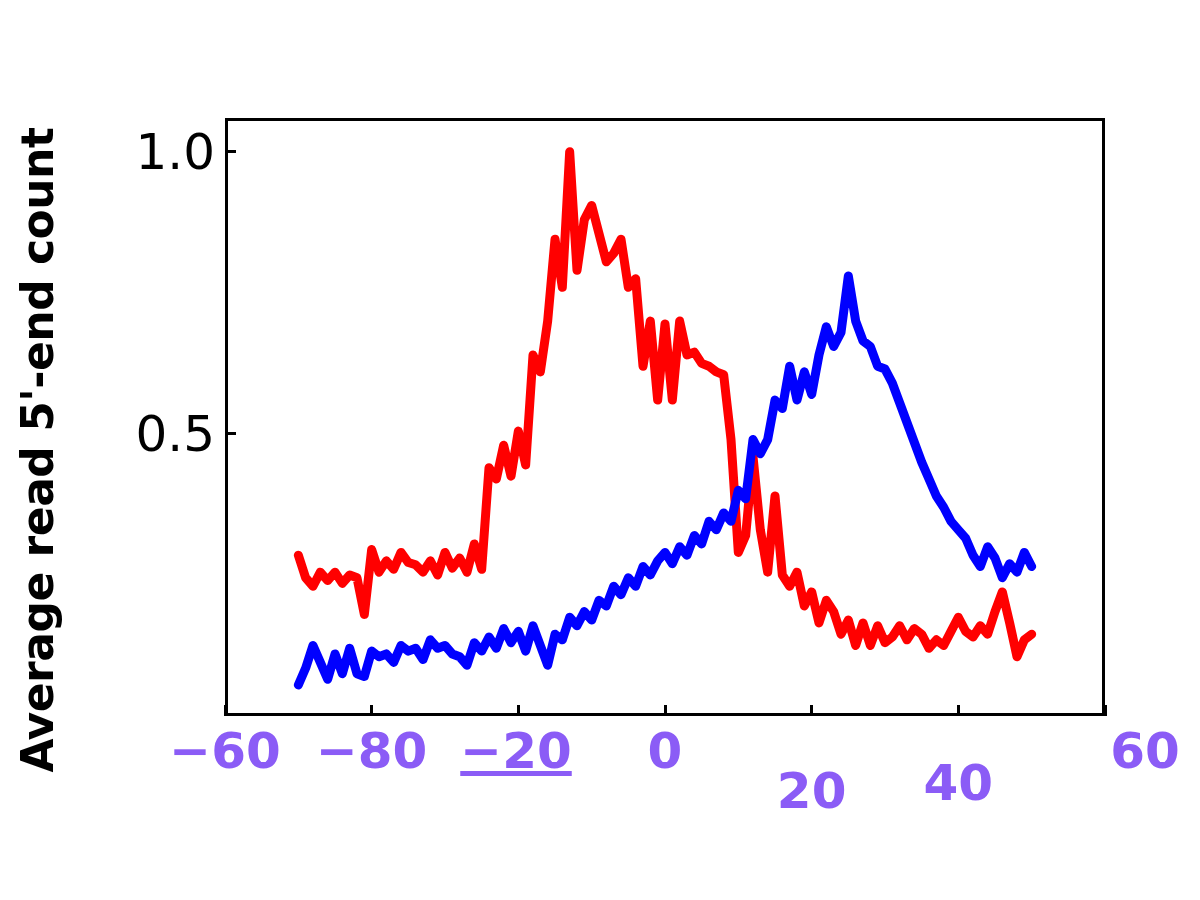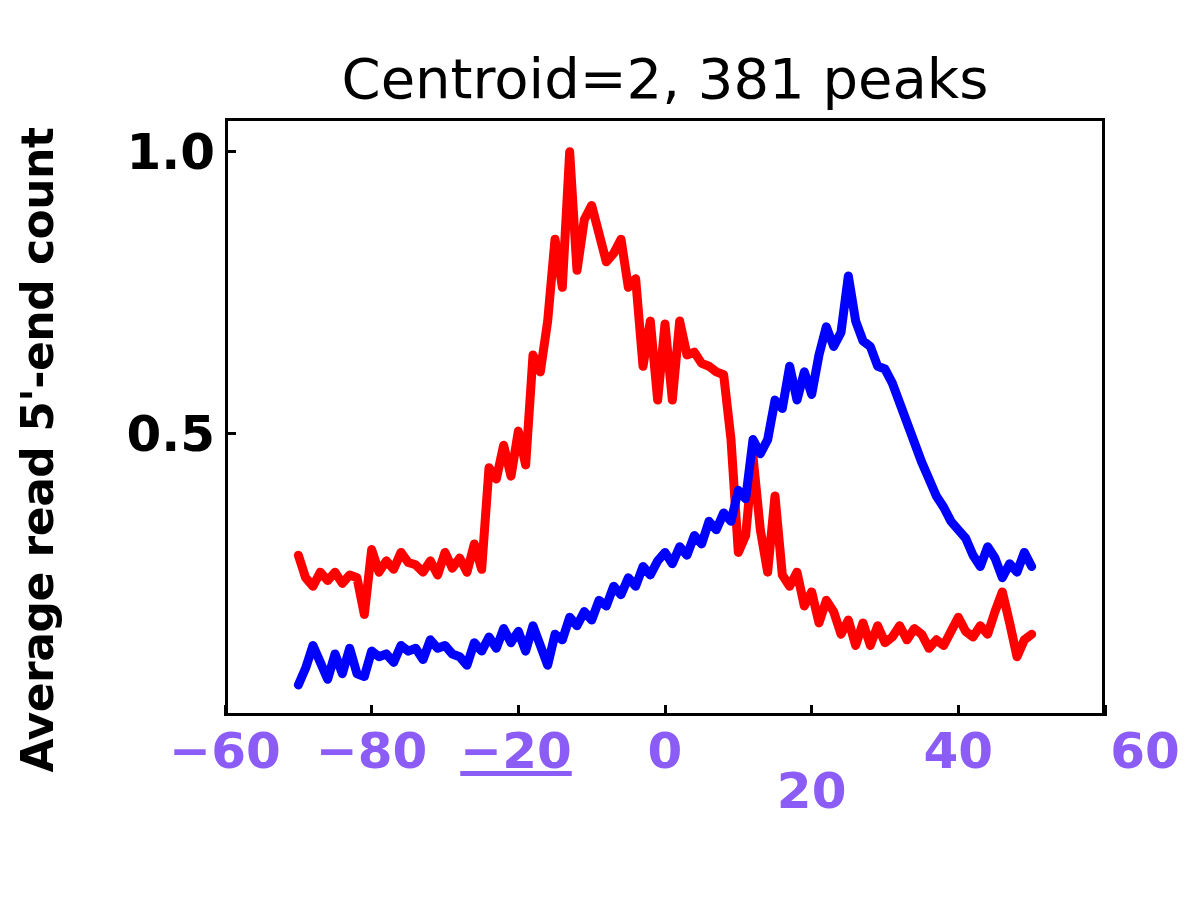--- a/index.html
+++ b/index.html
@@ -107,33 +107,32 @@
     text-align: center;
     white-space: nowrap;
     transform: translateX(-50%);
   }
   .ytick-label-wrap {
     position: absolute;
     left: 100px;
     width: 115px;
     text-align: right;
     font-family: "DejaVu Sans", sans-serif;
-    font-weight: bold;
+    font-weight: normal;
     font-size: 50px;
     color: #000000;
     white-space: nowrap;
     transform: translateY(-50%);
   }
 </style>
 </head>
 <body>
 
 <div id="page">
 
-  <div id="chart-title">Centroid=2, 381 peaks</div>
 
   <div id="ylabel">
     <span>Average read 5'-end count</span>
   </div>
 
 
   <div id="plot-frame"></div>
 
   <svg id="plot-svg" viewBox="0 0 880 598" preserveAspectRatio="none">
     <polyline id="series-red" fill="none" stroke="#FF0000" stroke-width="9" stroke-linejoin="round" stroke-linecap="round" points="73.33,437.22 80.67,459.78 88.00,468.25 95.33,454.14 102.67,462.60 110.00,454.14 117.33,465.42 124.67,456.96 132.00,459.78 139.33,496.45 146.67,431.58 154.00,454.14 161.33,442.86 168.67,451.32 176.00,434.40 183.33,444.55 190.67,446.81 198.00,454.14 205.33,442.86 212.67,456.96 220.00,434.40 227.33,450.19 234.67,440.04 242.00,454.14 249.33,425.93 256.67,451.32 264.00,349.77 271.33,361.06 278.67,327.21 286.00,358.24 293.33,313.10 300.67,346.95 308.00,236.94 315.33,253.87 322.67,203.09 330.00,121.29 337.33,169.25 344.67,33.85 352.00,152.32 359.33,101.55 366.67,87.44 374.00,115.65 381.33,143.86 388.67,135.40 396.00,121.29 403.33,169.25 410.67,160.78 418.00,248.23 425.33,203.09 432.67,282.08 440.00,205.92 447.33,282.08 454.67,203.09 462.00,236.94 469.33,234.12 476.67,245.41 484.00,248.23 491.33,253.87 498.67,256.69 506.00,321.57 513.33,434.40 520.67,417.47 528.00,338.49 535.33,411.83 542.67,454.14 550.00,377.98 557.33,456.96 564.67,468.25 572.00,454.14 579.33,487.99 586.67,473.89 594.00,504.92 601.33,482.35 608.67,493.63 616.00,516.20 623.33,502.09 630.67,527.48 638.00,504.92 645.33,527.48 652.67,507.74 660.00,524.66 667.33,519.02 674.67,507.74 682.00,521.84 689.33,510.56 696.67,516.20 704.00,530.30 711.33,521.84 718.67,527.48 726.00,513.38 733.33,499.27 740.67,513.38 748.00,519.02 755.33,507.74 762.67,516.20 770.00,493.63 777.33,473.89 784.67,504.92 792.00,538.76 799.33,521.84 806.67,516.20 NaN,521.84 NaN,524.66 NaN,519.02 NaN,527.48"></polyline>
@@ -145,21 +144,21 @@
       <div class="xtick-label" style="left: 225px;">−60</div>
       <div class="xtick-mark" style="left: 370.167px;"></div>
       <div class="xtick-label" style="left: 371.667px;">−80</div>
       <div class="xtick-mark" style="left: 516.833px;"></div>
       <div class="xtick-label" style="left: 516px; text-decoration: underline;">−20</div>
       <div class="xtick-mark" style="left: 663.5px;"></div>
       <div class="xtick-label" style="left: 665px;">0</div>
       <div class="xtick-mark" style="left: 810.167px;"></div>
       <div class="xtick-label" style="left: 811.667px; margin-top: 40px;">20</div>
       <div class="xtick-mark" style="left: 956.833px;"></div>
-      <div class="xtick-label" style="left: 958.333px;">40</div>
+      <div class="xtick-label" style="left: 958.333px; margin-top: 32px;">40</div>
       <div class="xtick-mark" style="left: 1103.5px;"></div>
       <div class="xtick-label" style="left: 1105px; margin-left: 40px;">60</div>
     </div>
   <div id="yticks-layer">
       <div class="ytick-mark" style="top: 432.425px;"></div>
       <div class="ytick-label-wrap" style="top: 433.925px;">0.5</div>
       <div class="ytick-mark" style="top: 150.349px;"></div>
       <div class="ytick-label-wrap" style="top: 151.849px;">1.0</div>
     </div>
 

